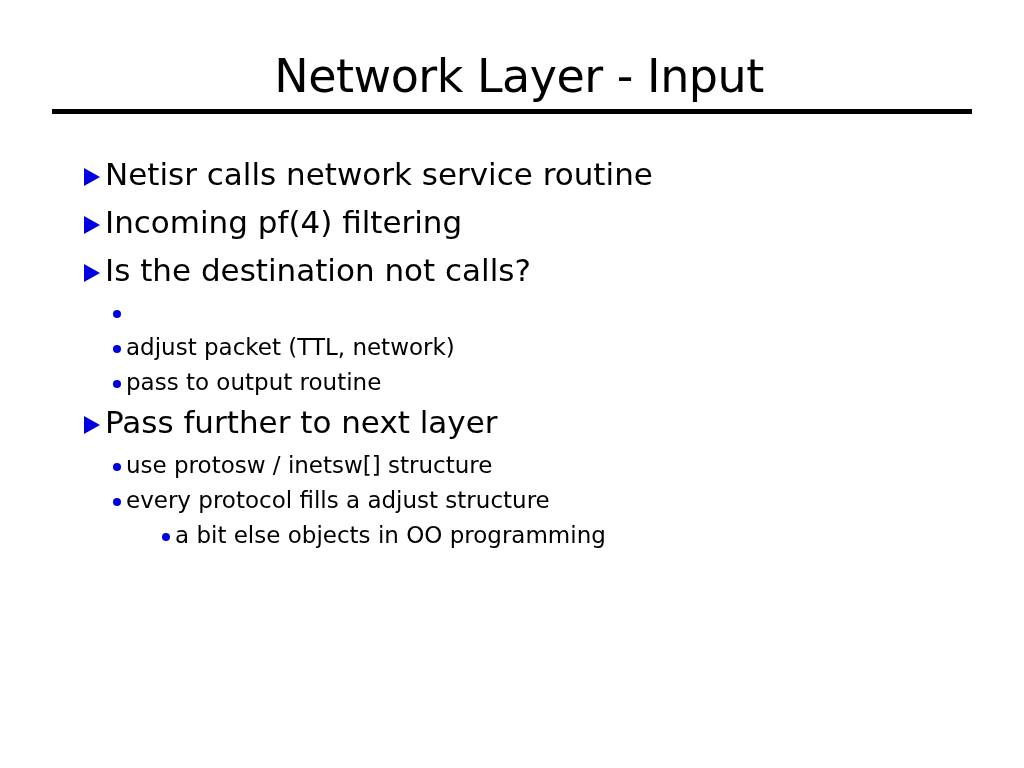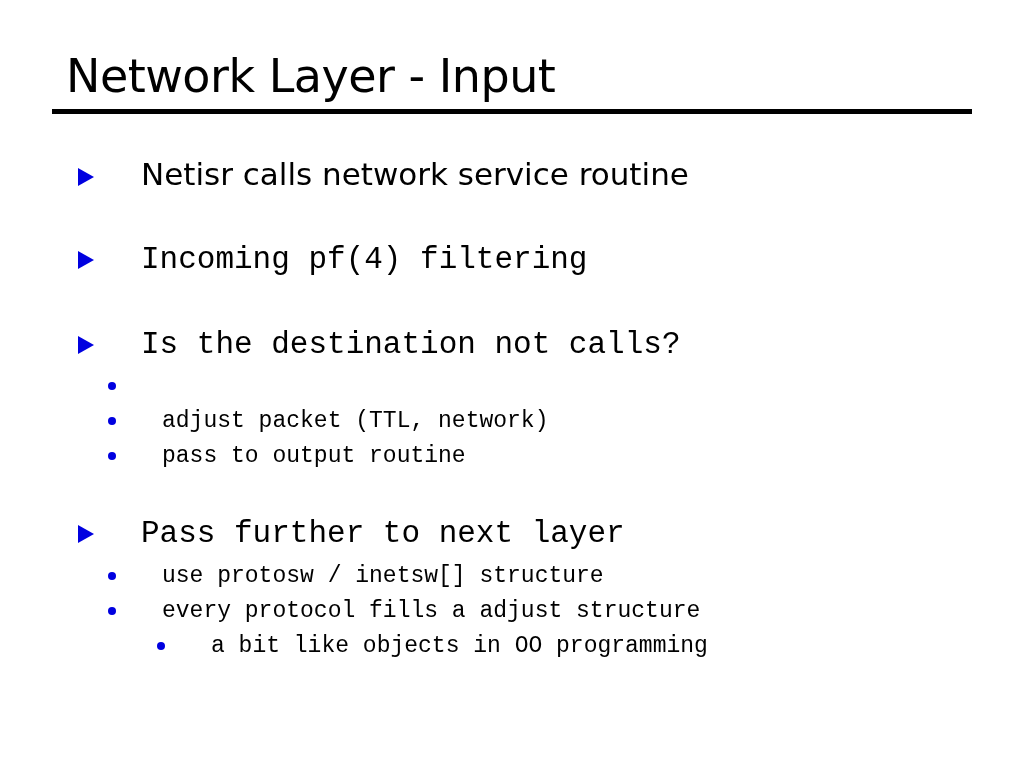--- a/index.html
+++ b/index.html
@@ -12,20 +12,21 @@
     background: #ffffff;
     font-family: "DejaVu Sans", sans-serif;
     overflow: hidden;
   }
 
   #slide {
     position: relative;
     width: 1024px;
     height: 768px;
     background: #ffffff;
+    text-align: center;
   }
 
   
   .title-block {
     position: absolute;
     left: 52px;
     top: 48px;
     width: 920px;
   }
   .slide-title {
@@ -49,29 +50,26 @@
     position: absolute;
     left: 78px;
     top: 152px;
     width: 900px;
   }
 
   .group {
     margin-bottom: 0;
   }
   .group.spaced {
-    margin-top: 38px;
-    font-family: Liberation Mono, monospace;
   }
 
   .bullet-row {
     display: flex;
     align-items: baseline;
     white-space: nowrap;
-    gap: 36px;
   }
 
   
   .lvl1 {
     font-size: 31px;
     line-height: 44px;
     color: #000000;
   }
   .lvl1 .marker {
     flex: 0 0 auto;
@@ -180,18 +178,18 @@
         <div class="bullet-row lvl2">
           <span class="marker"><span class="dot"></span></span>
           <span class="txt">use protosw / inetsw[] structure</span>
         </div>
         <div class="bullet-row lvl2">
           <span class="marker"><span class="dot"></span></span>
           <span class="txt">every protocol fills a adjust structure</span>
         </div>
         <div class="bullet-row lvl3">
           <span class="marker"><span class="dot"></span></span>
-          <span class="txt">a bit like objects in OO programming</span>
+          <span class="txt">a bit else objects in OO programming</span>
         </div>
       </div>
     </div>
 
 </div>
 
 </body></html>

